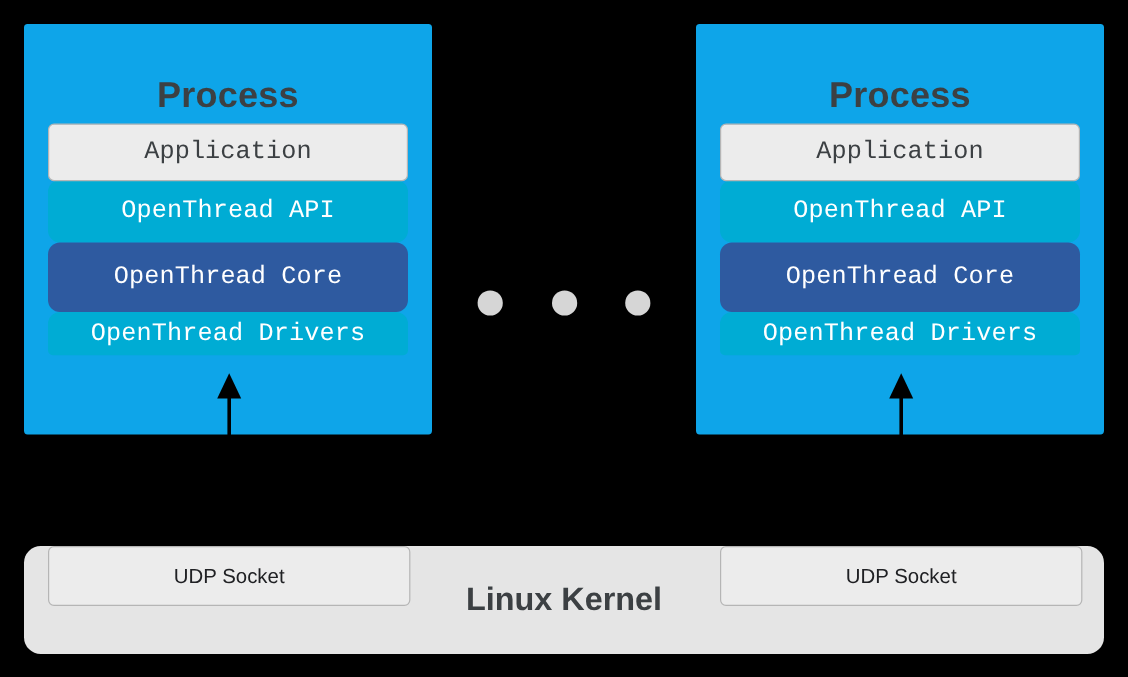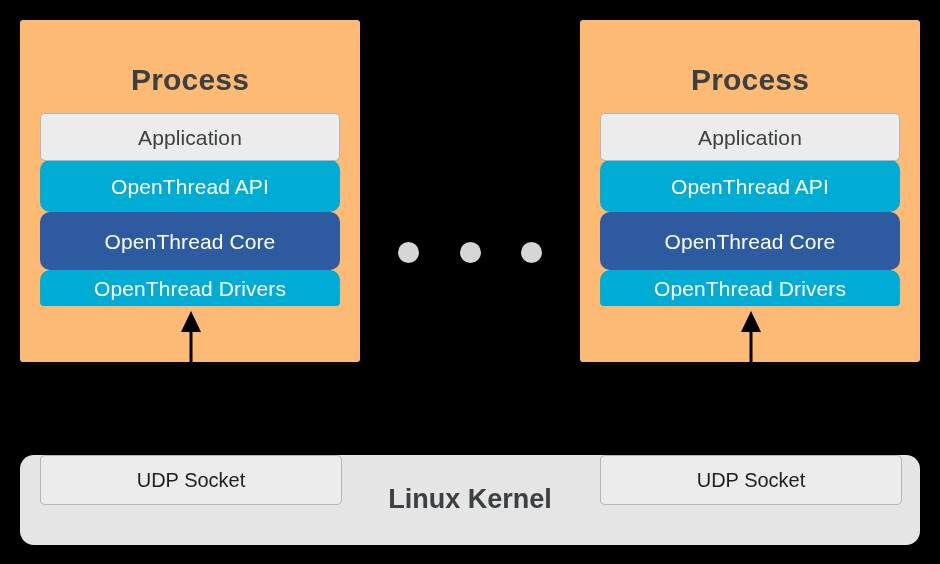--- a/index.html
+++ b/index.html
@@ -16,21 +16,21 @@
     position: relative;
     width: 940px;
     height: 564px;
     background: #000000;
     overflow: hidden;
   }
 
   
   .process-card {
     position: absolute;
-    background: #fdba74;
+    background: #0ea5e9;
     border-radius: 3px;
     box-sizing: border-box;
   }
   .process-card.left  { left: 20px;  top: 20px; width: 340px; height: 342px; }
   .process-card.right { left: 580px; top: 20px; width: 340px; height: 342px; }
 
   .process-title {
     position: absolute;
     left: 0;
     right: 0;
@@ -41,21 +41,22 @@
     color: #3c4043;
     letter-spacing: 0.2px;
     line-height: 1;
   }
 
   
   .layer-stack {
     position: absolute;
     left: 20px;
     right: 20px;
-    top: 93px;
+    top: 83px;
+    font-family: Liberation Mono, monospace;
   }
   .layer {
     box-sizing: border-box;
     width: 100%;
     display: flex;
     align-items: center;
     justify-content: center;
     font-size: 21px;
     line-height: 1;
     letter-spacing: 0.1px;
@@ -142,21 +143,21 @@
     top: 0px;
     width: 302px;
     height: 50px;
     box-sizing: border-box;
     background: #ececec;
     border: 1px solid #b5b5b5;
     border-radius: 5px;
     display: flex;
     align-items: center;
     justify-content: center;
-    font-size: 20px;
+    font-size: 17px;
     color: #202124;
     line-height: 1;
   }
   .udp-socket.sock-left  { left: 20px; }
   .udp-socket.sock-right { left: 580px; }
 </style>
 </head>
 <body>
 
 <div id="canvas">

